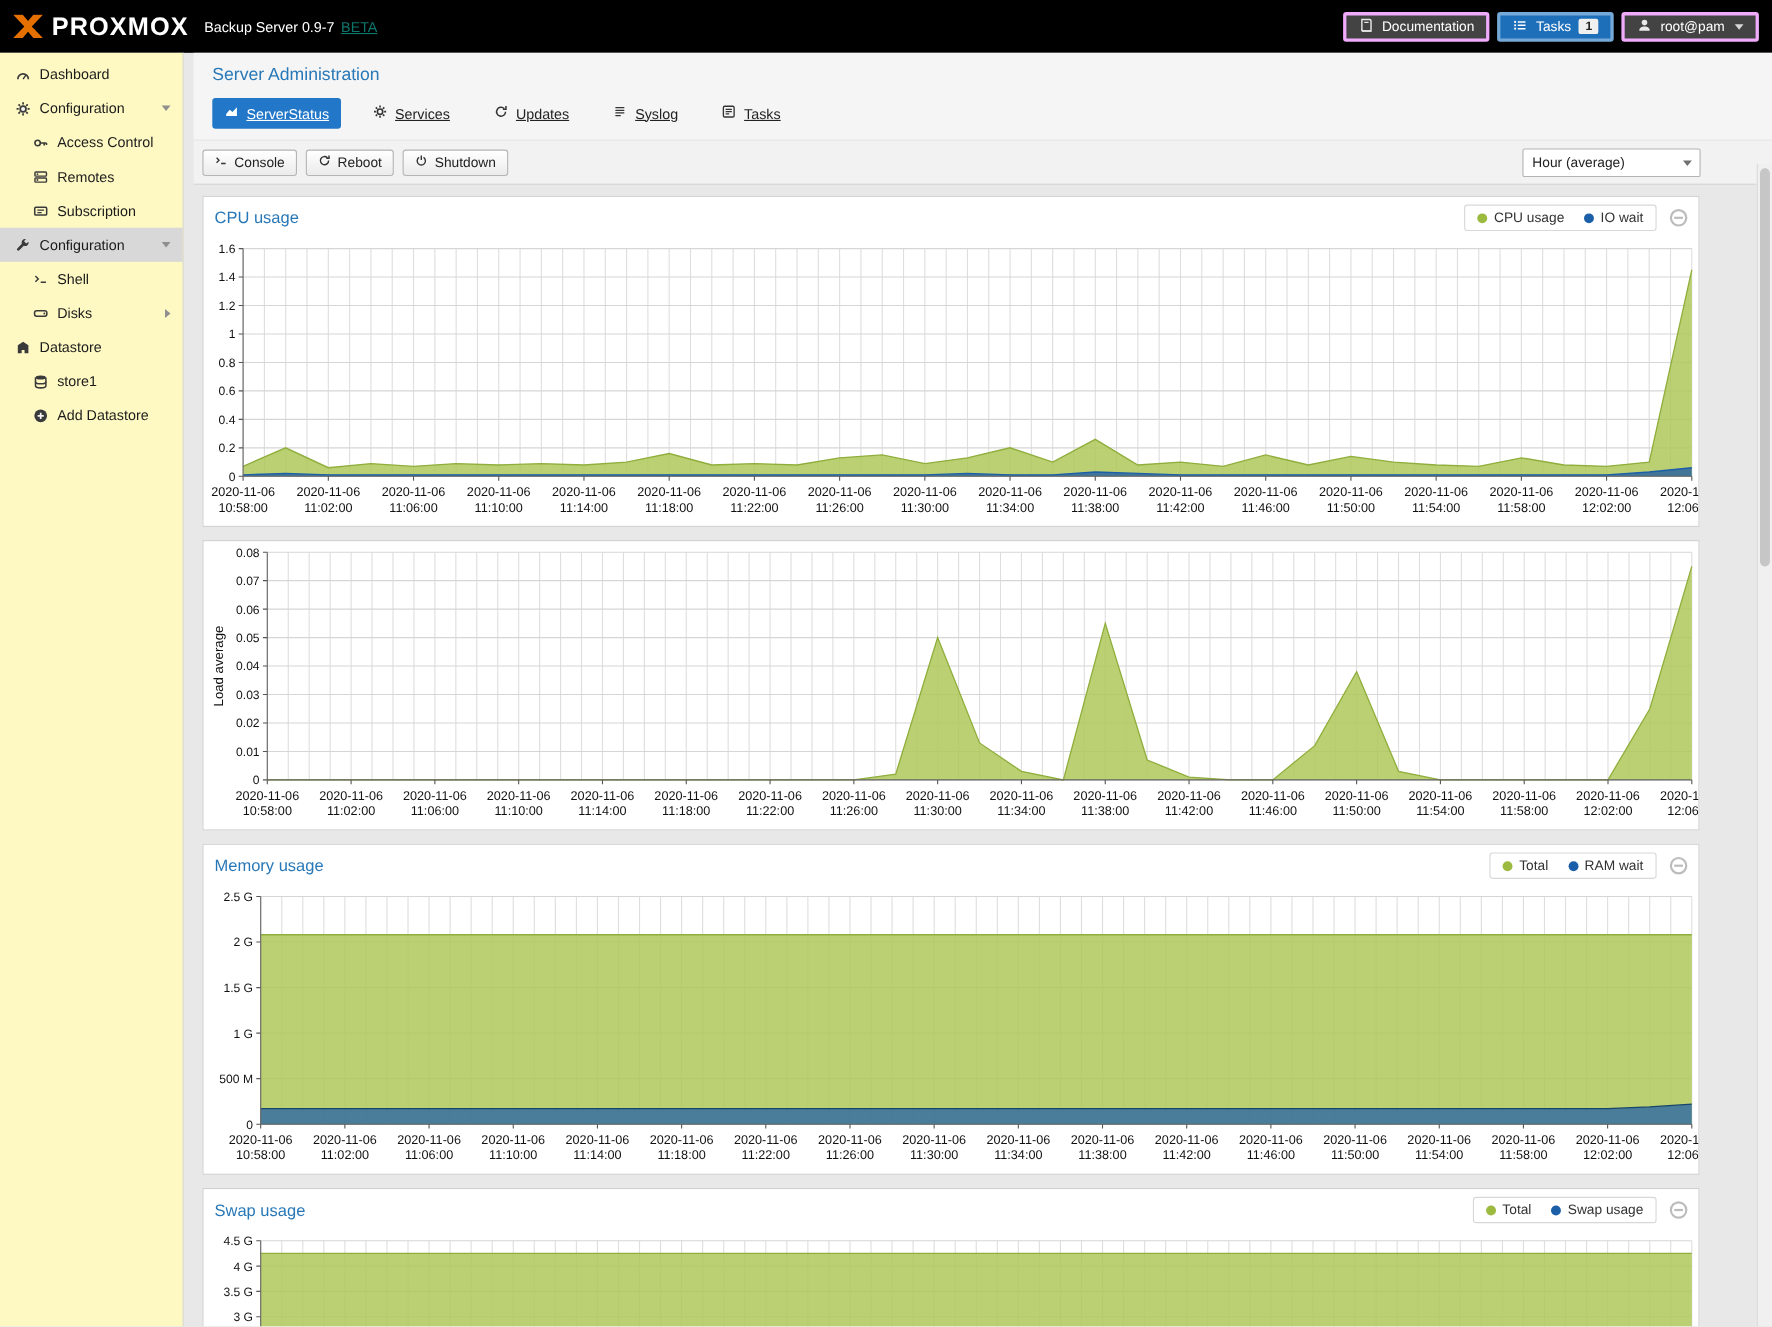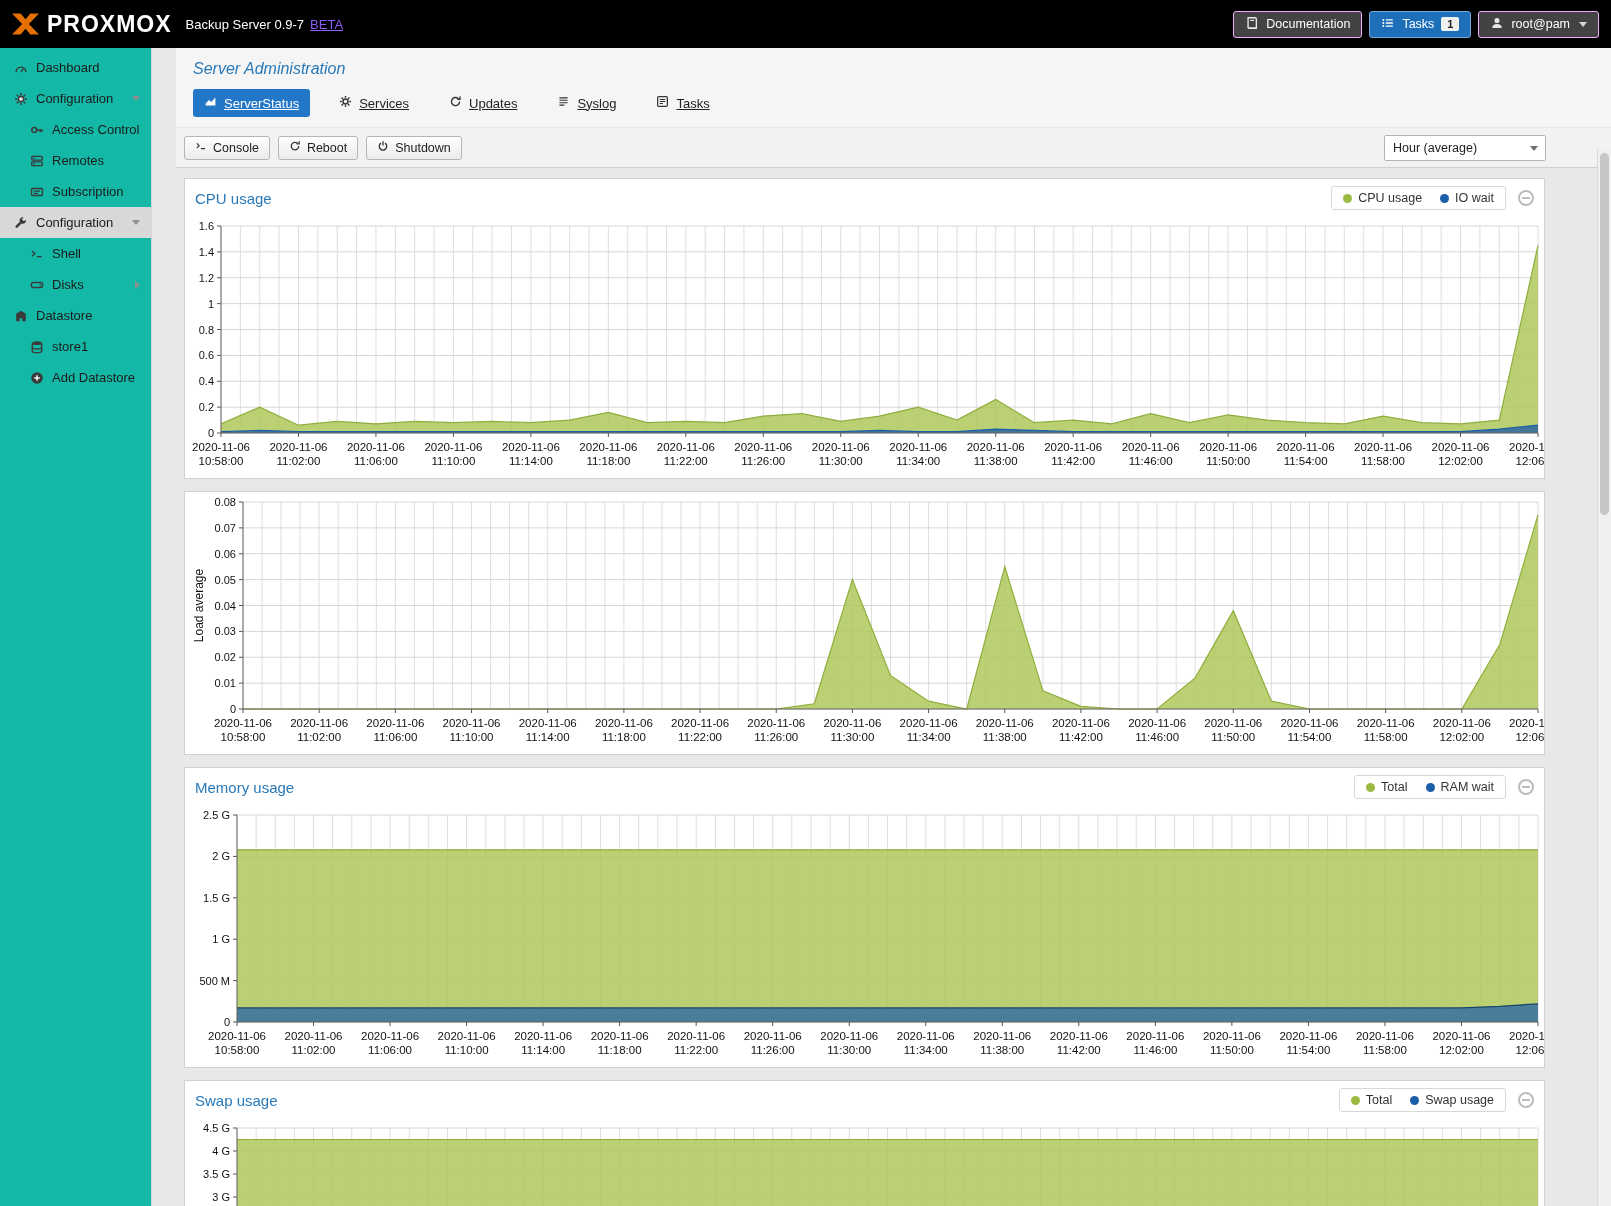--- a/index.html
+++ b/index.html
@@ -5,42 +5,42 @@
   * { margin:0; padding:0; box-sizing:border-box; }
   html,body { width:1611px; height:1206px; overflow:hidden; }
   body { font-family:"Liberation Sans","DejaVu Sans",sans-serif; background:#e8e8e8; color:#222; }
   .app { position:relative; width:1611px; height:1206px; overflow:hidden; }
 
   
   .topbar { position:absolute; top:0; left:0; right:0; height:48px; background:#000; display:flex; align-items:center; padding:0 12px; }
   .logo-mark { display:inline-flex; margin-right:8px; }
   .brand { color:#fff; font-weight:bold; font-size:23px; letter-spacing:1px; }
   .product { color:#fff; font-size:13px; margin-left:14px; }
-  .beta { color:#8b5cf6; font-size:13px; margin-left:6px; text-decoration:underline; }
+  .beta { color:#0f766e; font-size:13px; margin-left:6px; text-decoration:underline; }
   .topbar-right { margin-left:auto; display:flex; gap:7px; align-items:center; }
-  .hbtn { display:inline-flex; align-items:center; gap:7px; height:27px; padding:0 11px; background:#434343; border:1px solid #f0abfc; border-radius:3px; color:#fff; font-size:12.5px; cursor:pointer; }
+  .hbtn { display:inline-flex; align-items:center; gap:7px; height:27px; padding:0 11px; background:#434343; border:3px solid #f0abfc; border-radius:3px; color:#fff; font-size:12.5px; cursor:pointer; }
   .hbtn.tasks { background:#1e6fba; border-color:#74a9d8; }
   .badge { background:#f0f0f0; color:#222; font-size:11px; font-weight:bold; border-radius:2px; padding:1px 6px; }
   .caret-down { width:0; height:0; border-left:4px solid transparent; border-right:4px solid transparent; border-top:5px solid #d7d7d7; margin-left:2px; }
 
   
-  .sidebar { position:absolute; top:48px; left:0; width:152px; bottom:0; background:#14b8a6; border-right:1px solid #d5d5d5; padding-top:4px; }
+  .sidebar { position:absolute; top:48px; left:0; width:167px; bottom:0; background:#fef9c3; border-right:1px solid #d5d5d5; padding-top:4px; }
   .side-item { display:flex; align-items:center; height:31px; font-size:13px; color:#1b1b1b; padding-left:12px; cursor:pointer; }
   .side-item.lvl1 { padding-left:28px; }
   .side-item.selected { background:#d8d8d8; }
   .sicon { width:17px; display:inline-flex; justify-content:center; margin-right:7px; flex:0 0 17px; }
   .sicon svg { width:14px; height:14px; }
   .chev { margin-left:auto; margin-right:11px; }
   .chev-down { width:0; height:0; border-left:4px solid transparent; border-right:4px solid transparent; border-top:5px solid #8f8f8f; }
   .chev-right { width:0; height:0; border-top:4px solid transparent; border-bottom:4px solid transparent; border-left:5px solid #8f8f8f; }
 
   
   .main { position:absolute; top:48px; left:176px; right:0; bottom:0; display:flex; flex-direction:column; }
   .page-head { background:#f5f5f5; padding:12px 16px 10px 17px; }
-  .page-title { font-size:16px; color:#2878b8; margin-bottom:11px;font-style:italic; }
+  .page-title { font-size:16px; color:#2878b8; margin-bottom:11px; }
   .tabs { display:flex; gap:18px; }
   .tab { display:inline-flex; align-items:center; gap:7px; height:28px; padding:0 11px; font-size:13px; color:#222; border-radius:3px; cursor:pointer;text-decoration:underline; }
   .tab svg { width:13px; height:13px; }
   .tab.active { background:#2377c8; color:#fff; }
 
   .toolbar { display:flex; align-items:center; gap:8px; height:41px; padding:0 8px; background:#f2f2f2; border-top:1px solid #e7e7e7; border-bottom:1px solid #cfcfcf; }
   .tbtn { display:inline-flex; align-items:center; gap:6px; height:24px; padding:0 10px; background:linear-gradient(#ffffff,#ebebeb); border:1px solid #b5b5b5; border-radius:3px; font-size:12.5px; color:#222; cursor:pointer; }
   .tbtn svg { width:12px; height:12px; }
   .combo { margin-left:auto; margin-right:57px; width:162px; height:26px; background:#fff; border:1px solid #b3b3b3; border-radius:2px; display:flex; align-items:center; padding-left:8px; font-size:12.5px; color:#222; position:relative; cursor:pointer; }
   .combo .caret { position:absolute; right:7px; top:10px; width:0; height:0; border-left:4px solid transparent; border-right:4px solid transparent; border-top:5px solid #707070; }

